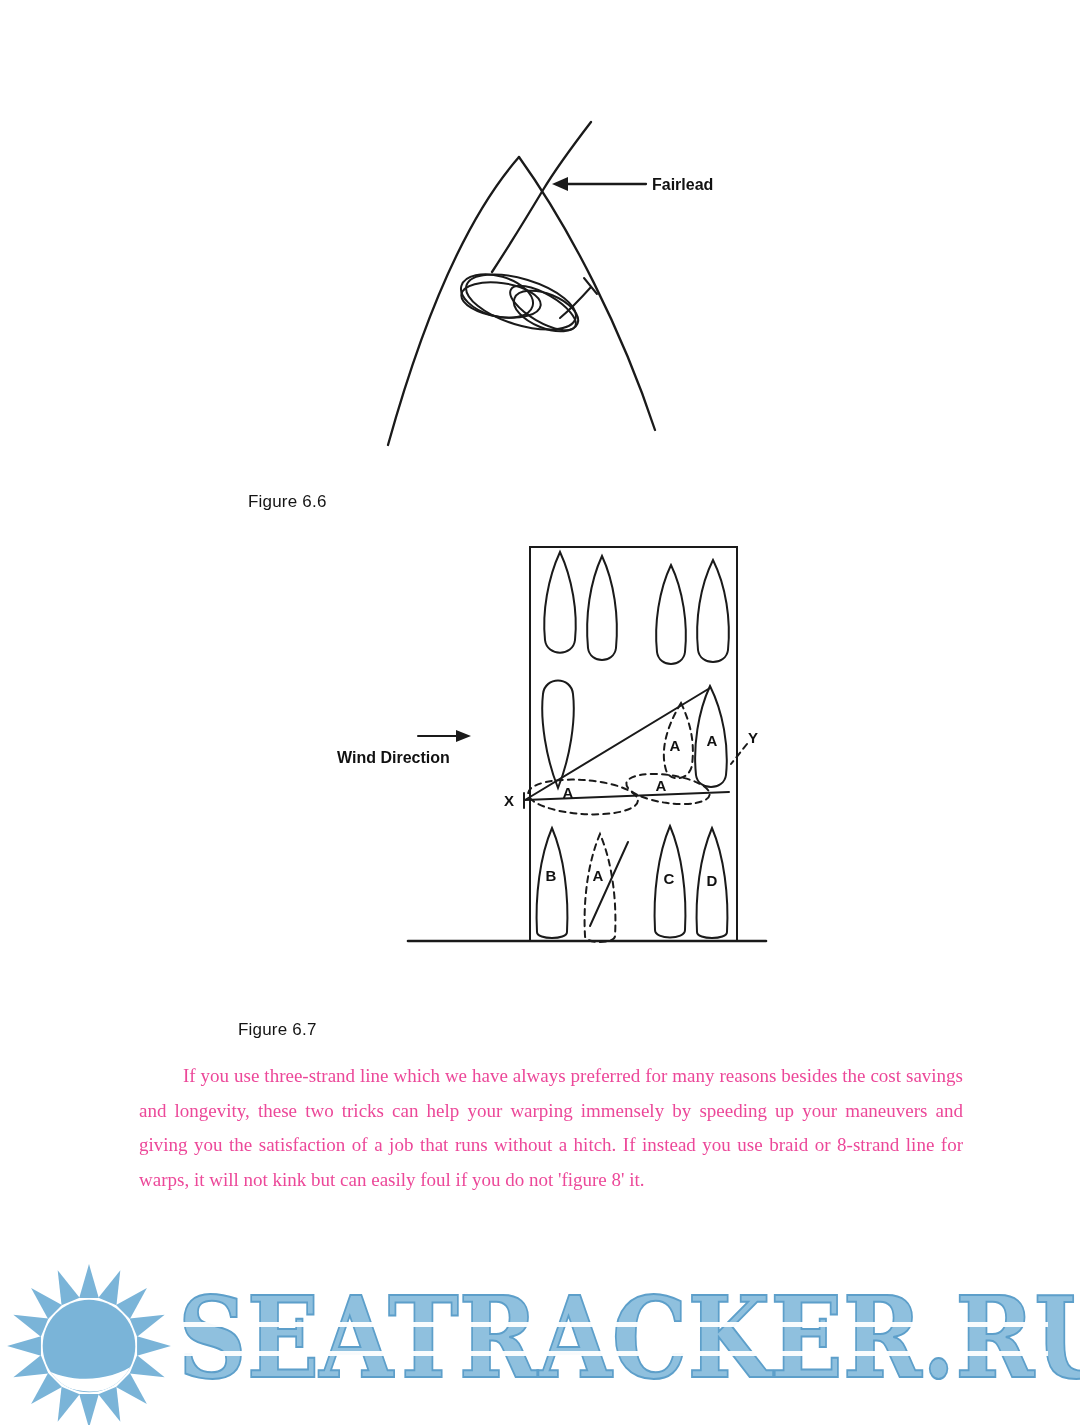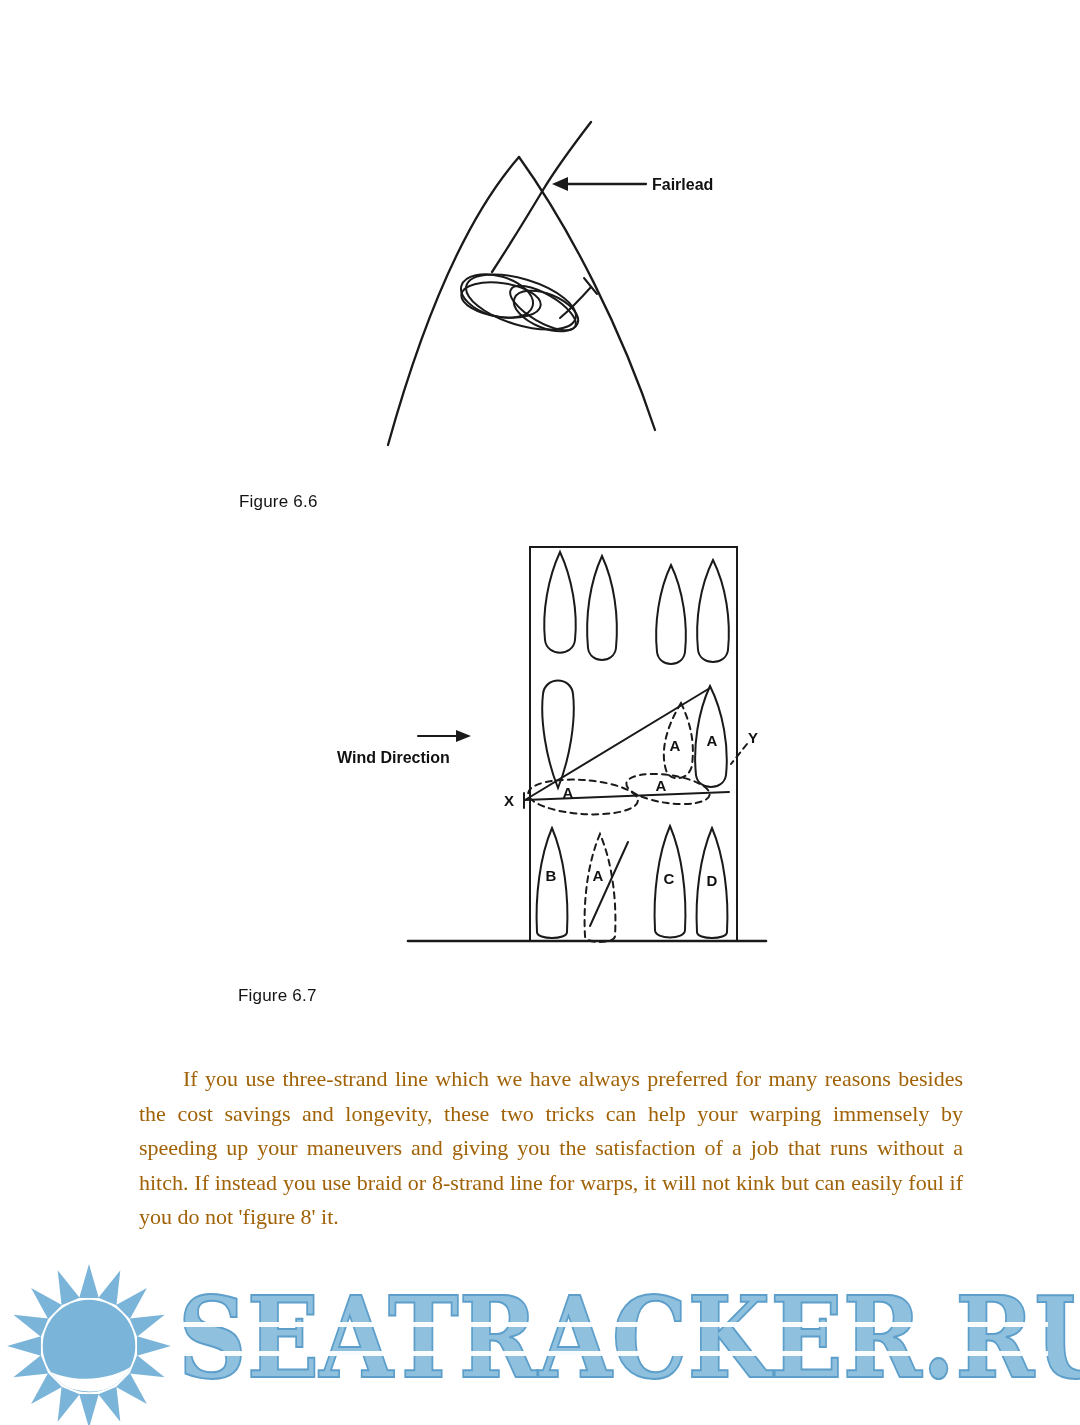--- a/index.html
+++ b/index.html
@@ -3,26 +3,26 @@
 <meta charset="utf-8">
 <style>
   html,body{margin:0;padding:0;}
   body{
     width:1080px;height:1425px;position:relative;overflow:hidden;
     background:#ffffff;font-family:"Liberation Sans",sans-serif;color:#111;
   }
   .page{position:absolute;inset:0;background:#ffffff;text-decoration:underline;}
   .figsvg{position:absolute;left:0;top:0;pointer-events:none;}
   .fig-caption{position:absolute;font-size:17px;color:#141414;letter-spacing:.2px;}
-  #cap66{left:239px;top:492px;}
-  #cap67{left:238px;top:986px;}
+  #cap66{left:248px;top:492px;}
+  #cap67{left:238px;top:1020px;}
   .para{
     position:absolute;left:139px;top:1040px;width:824px;
-    font-family:"Liberation Serif",serif;font-size:22px;line-height:34.5px;
-    color:#a16207;text-align:justify;text-indent:44px;
+    font-family:"Liberation Serif",serif;font-size:19px;line-height:34.5px;
+    color:#ec4899;text-align:justify;text-indent:44px;
   }
   .wm{position:absolute;left:0;top:1250px;width:1080px;height:175px;}
   .wm-sun{position:absolute;left:0px;top:7px;}
   .wm-text{
     position:absolute;left:178px;top:32px;
     font-family:"DejaVu Serif",serif;font-weight:bold;font-size:112px;line-height:1;
     color:#8fc0de;-webkit-text-stroke:2px #5d9fca;letter-spacing:0px;
     transform:scaleX(0.85);transform-origin:left top;white-space:nowrap;
   }
   .wm-stripes{

